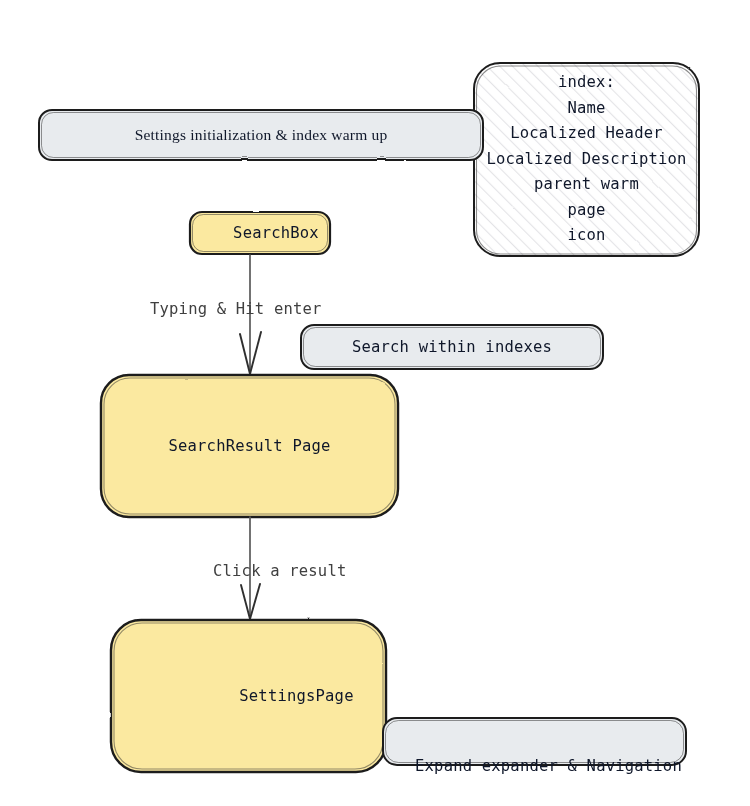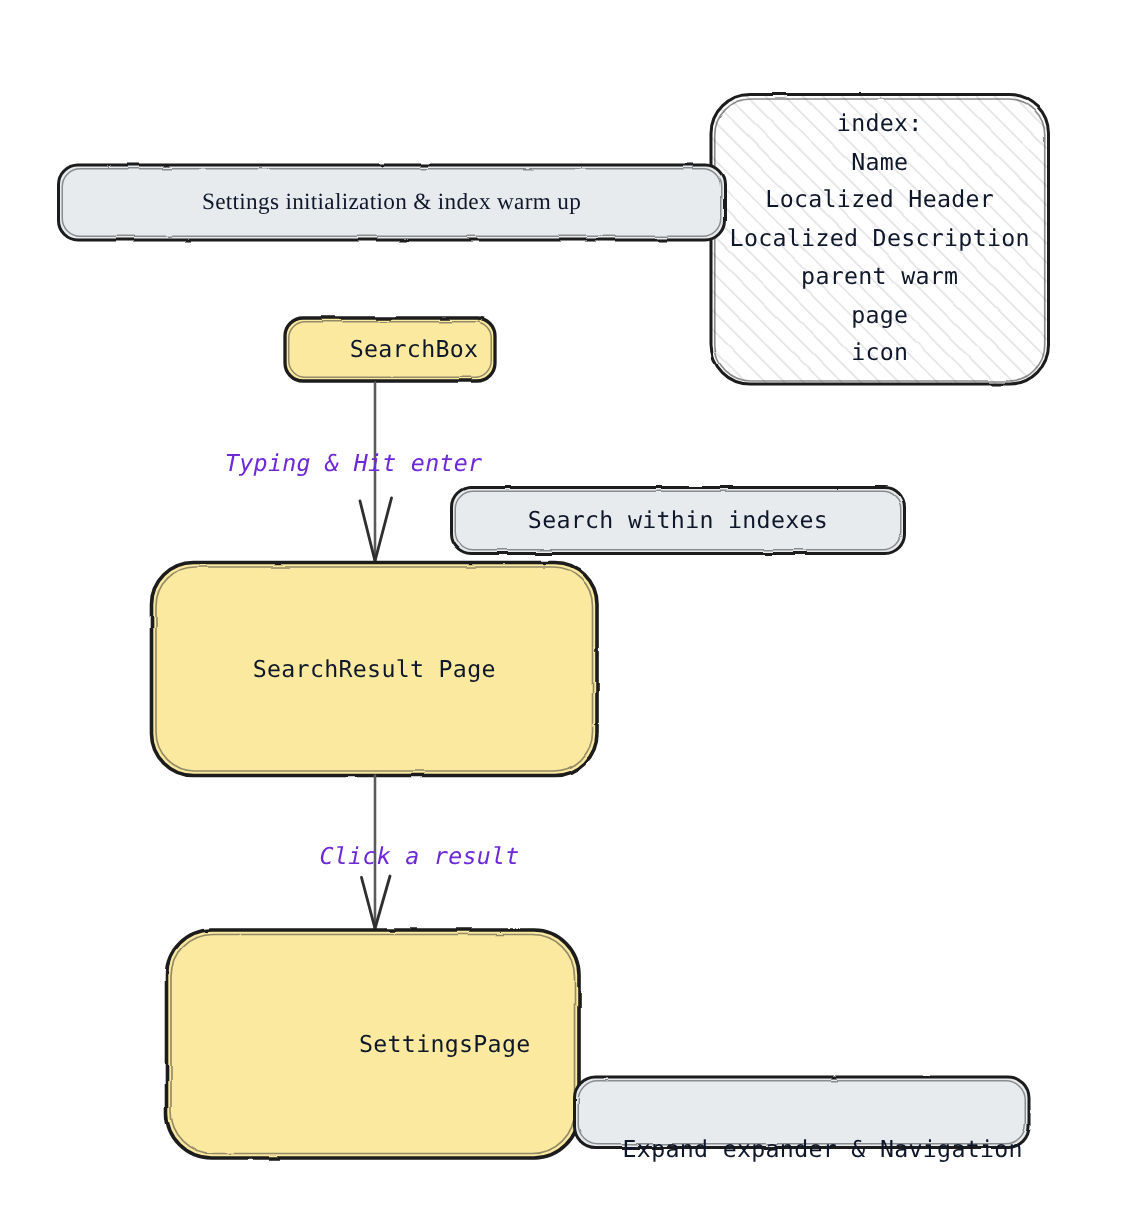--- a/index.html
+++ b/index.html
@@ -38,21 +38,21 @@
     text-align: center;
     color: #0f172a;
     white-space: pre;
     pointer-events: none;
   }
 
   .lbl-searchbox   { font-size: 15.5px; letter-spacing: 0.2px; }
   .lbl-bigbox      { font-size: 15.5px; letter-spacing: 0.2px; }
   .lbl-note        { font-size: 15.5px; letter-spacing: 0.2px; }
   .lbl-index       { font-size: 15.5px; line-height: 25.5px; letter-spacing: 0.2px; }
-  .lbl-edge        { font-size: 15.5px; letter-spacing: 0.2px; color:#6d28d9;font-style:italic; }
+  .lbl-edge        { font-size: 15.5px; letter-spacing: 0.2px; color:#404040; }
 </style>
 </head>
 <body>
 
 <div id="canvas">
 
   <svg class="svg-layer" viewBox="0 0 750 806" xmlns="http://www.w3.org/2000/svg">
     <defs>
       <pattern id="hatch" width="9" height="9" patternUnits="userSpaceOnUse" patternTransform="rotate(-45)">
         <rect width="9" height="9" fill="#ffffff"></rect>

